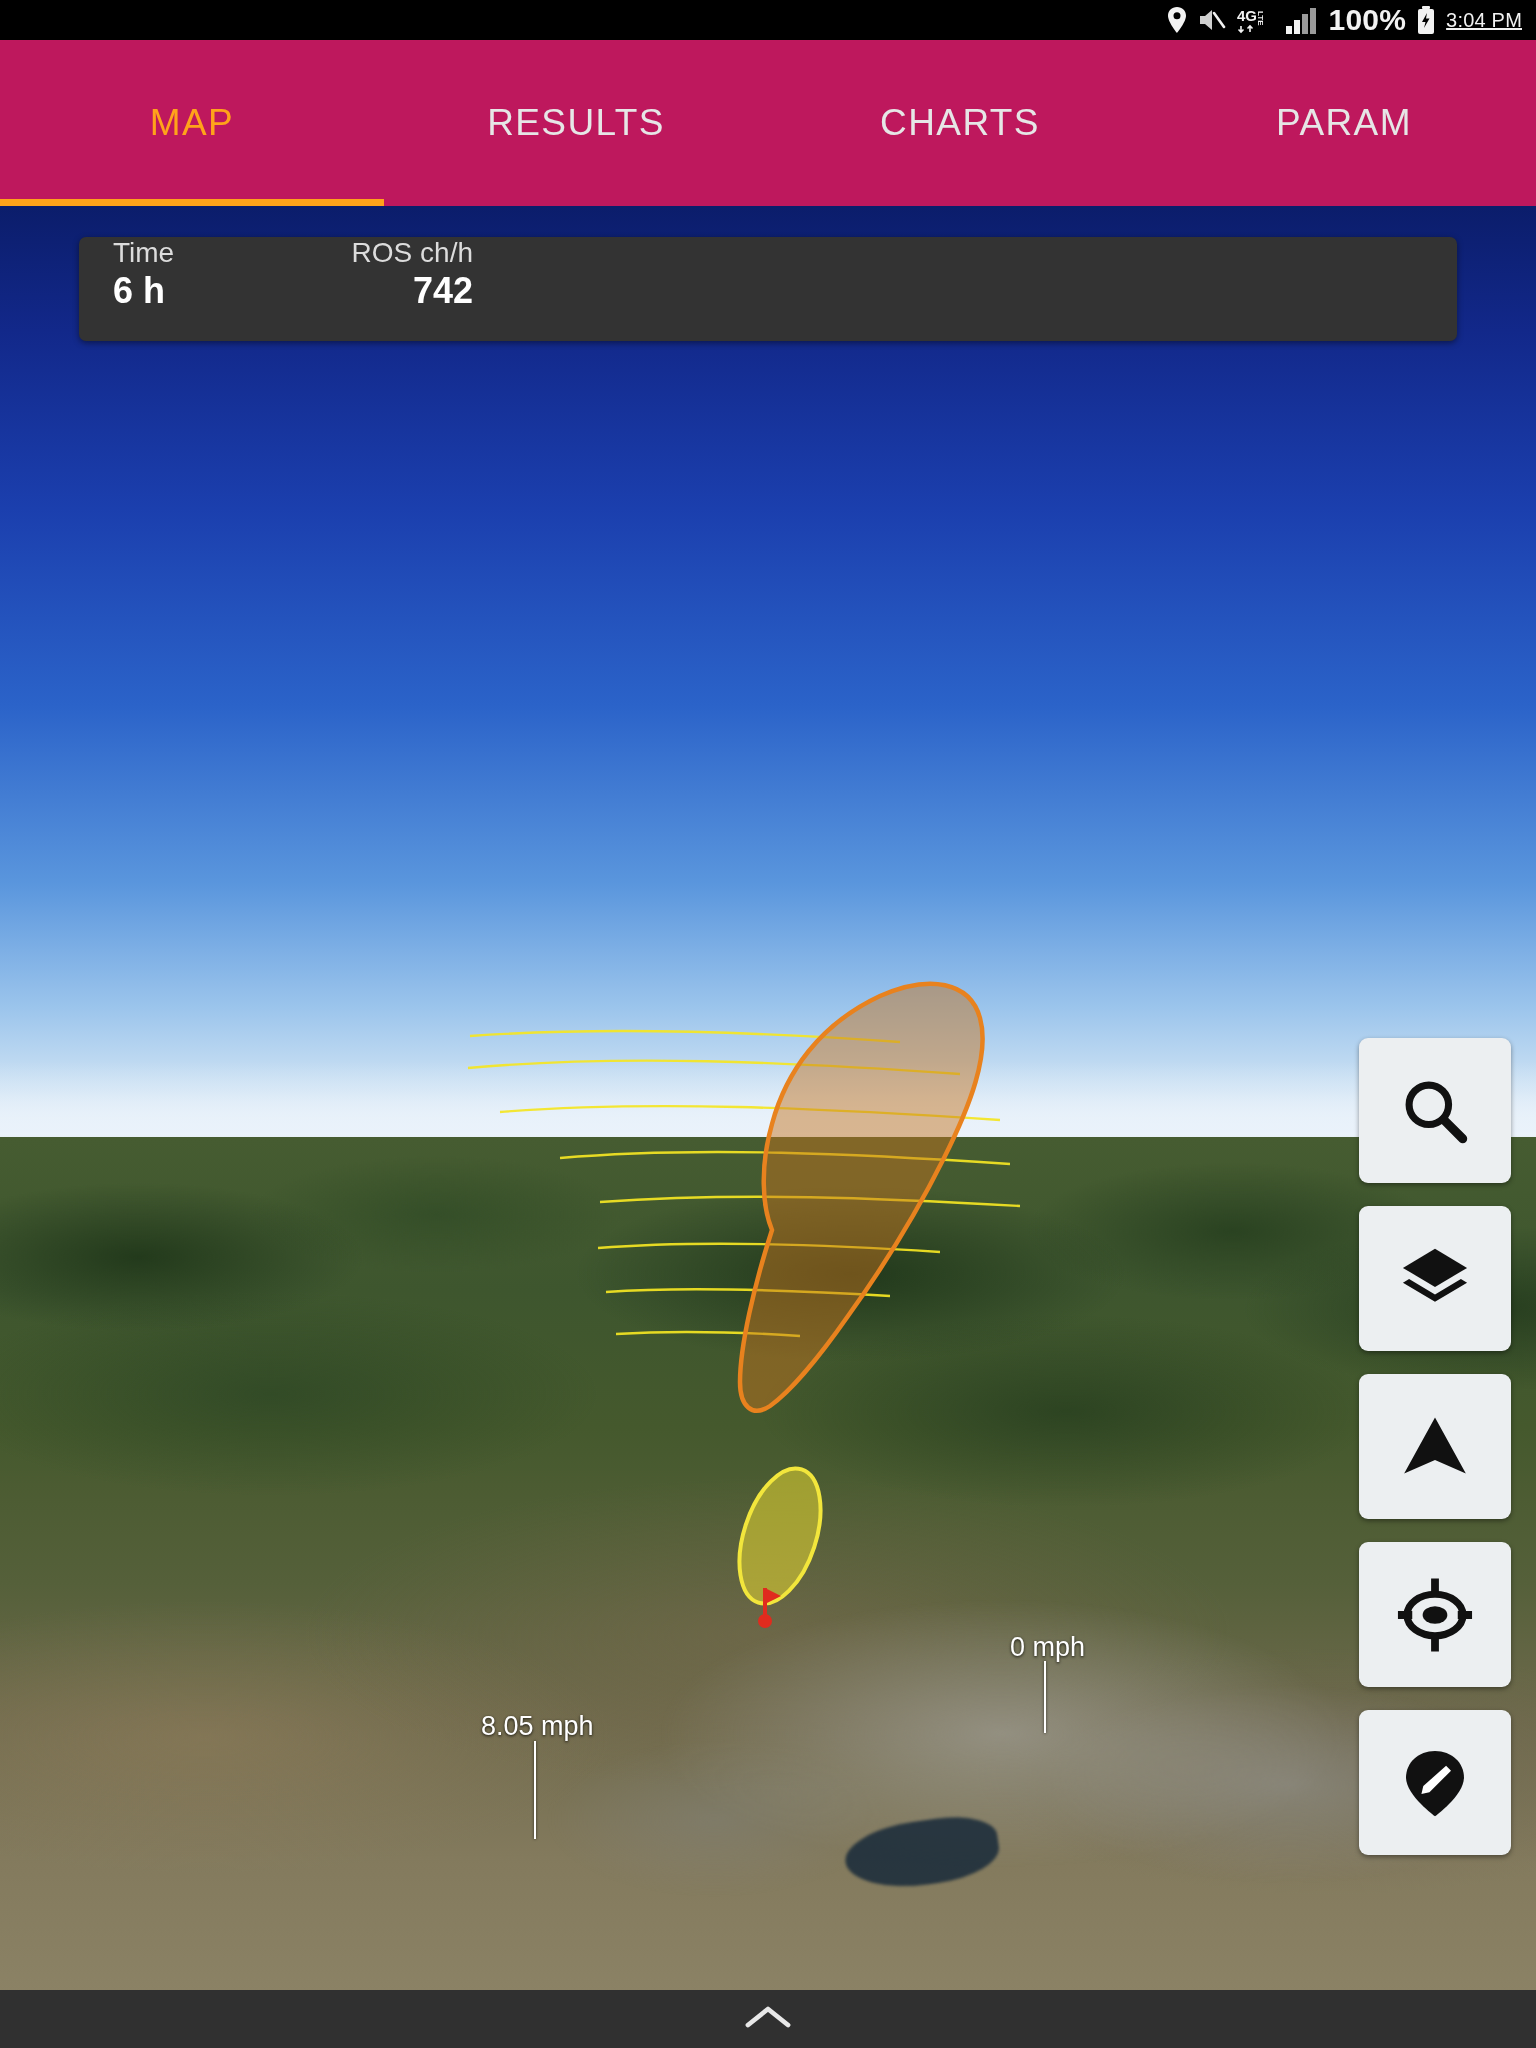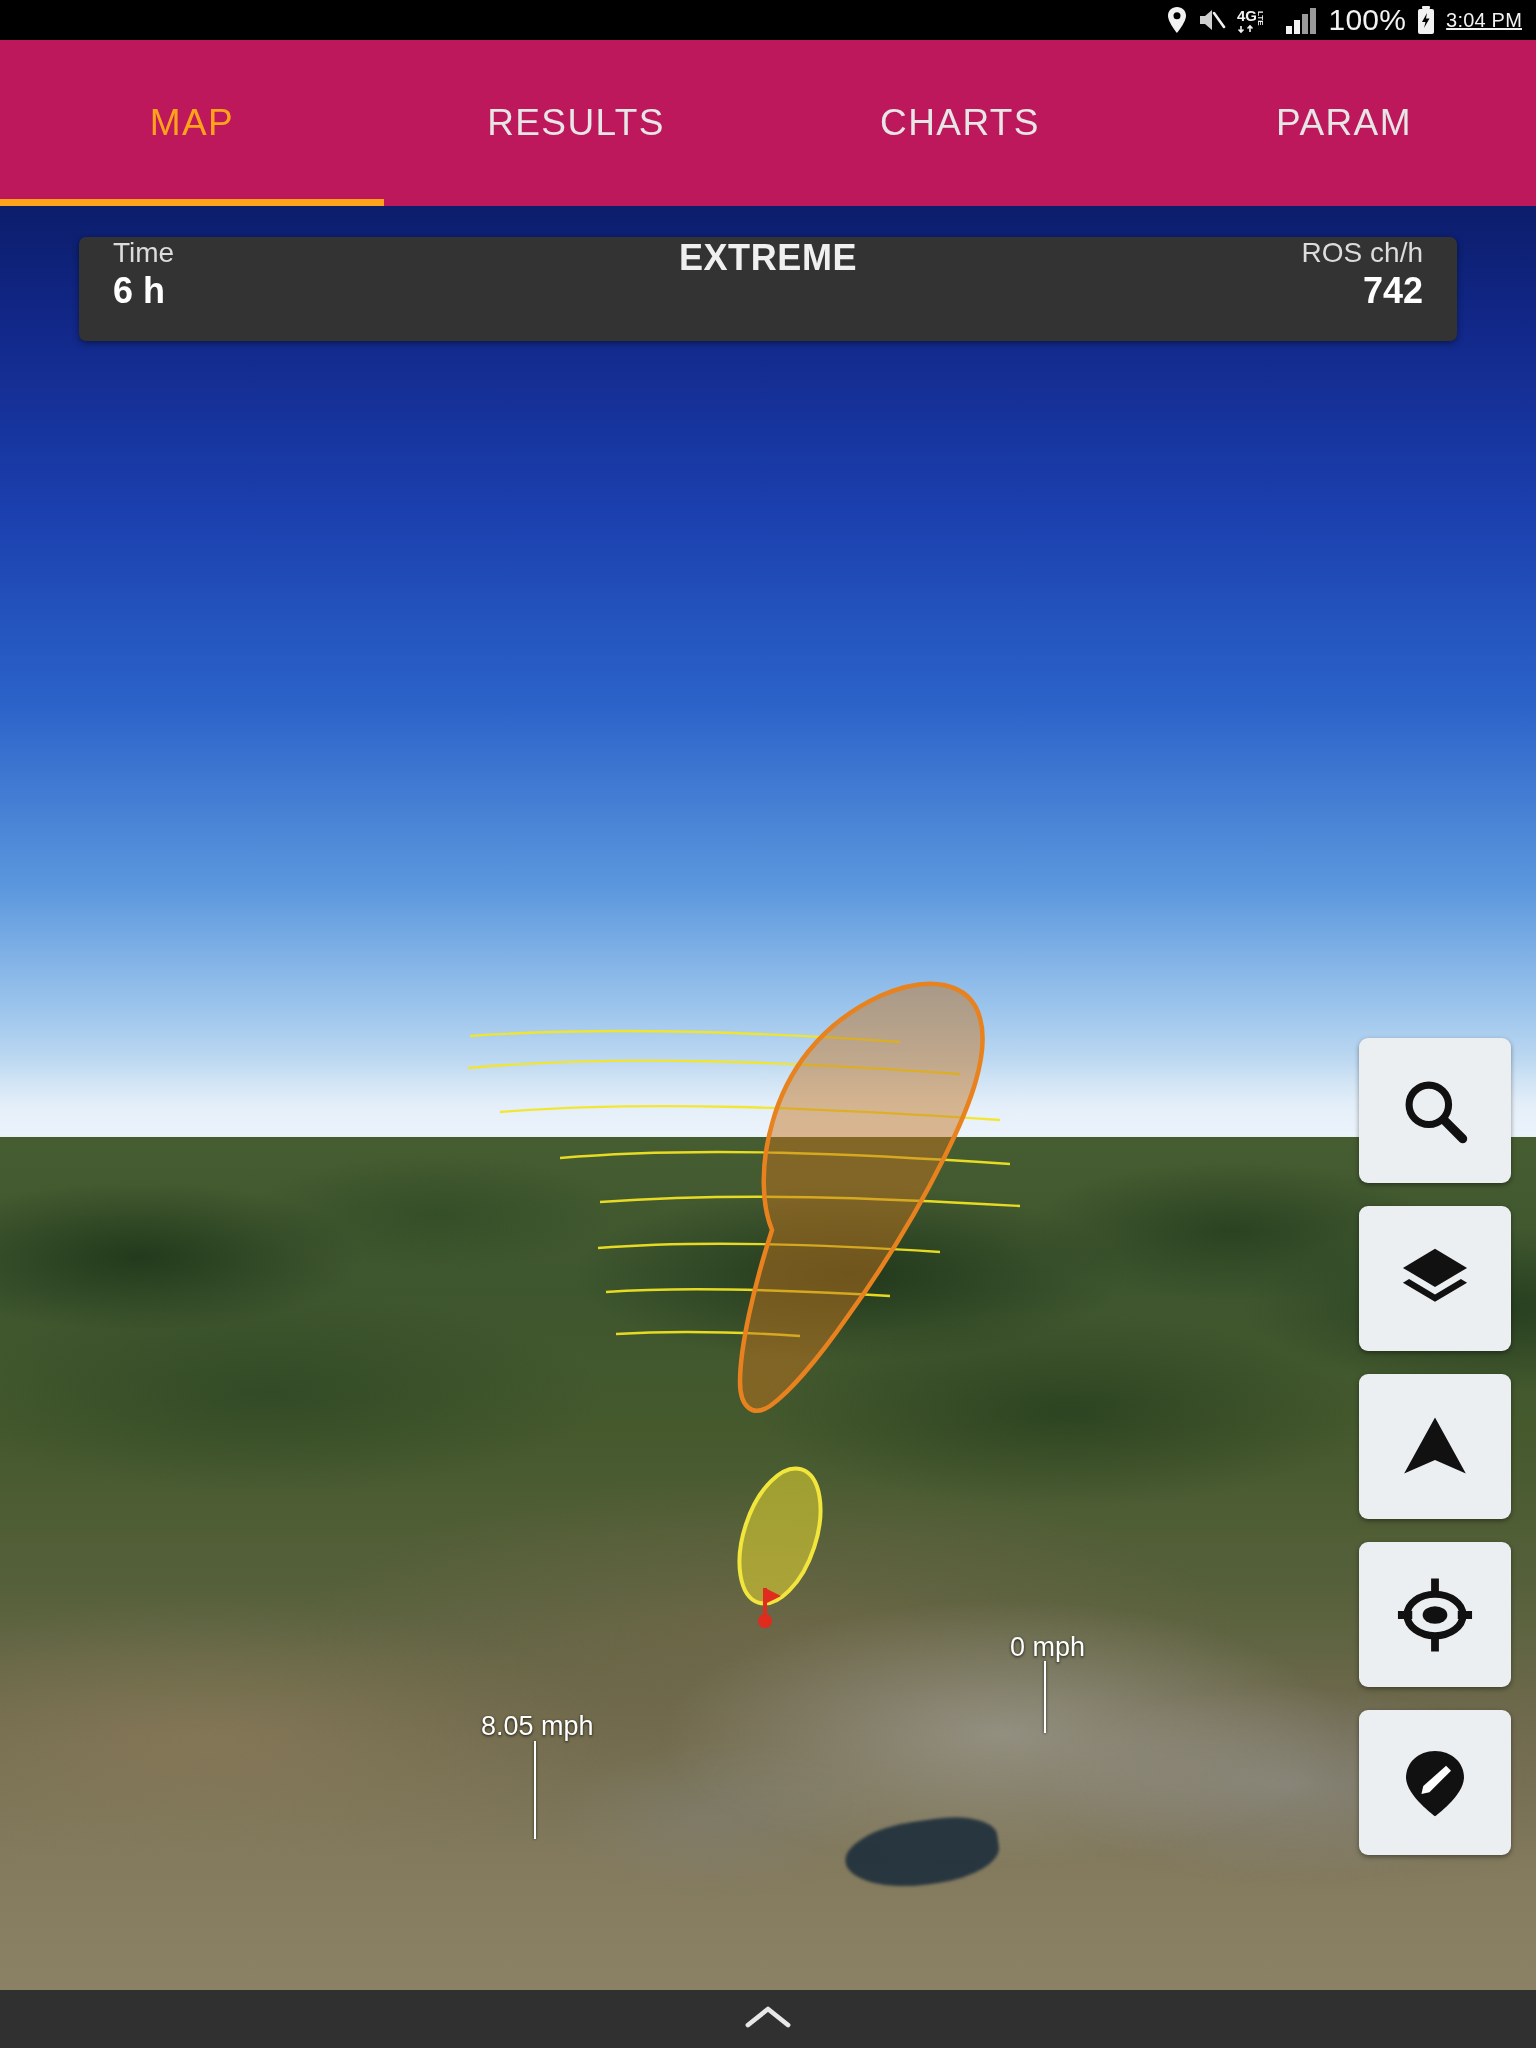--- a/index.html
+++ b/index.html
@@ -12,21 +12,21 @@
   .screen { position: relative; width: 1536px; height: 2048px; overflow: hidden; }
 
   
   .statusbar {
     position: absolute; top: 0; left: 0; width: 1536px; height: 40px;
     background: #000; display: flex; align-items: center;
     justify-content: flex-end; padding-right: 14px; gap: 11px; text-align: right;
   }
   .sb-icon { display: flex; align-items: center; justify-content: center; }
   .sb-text { color: #f2f2f2; font-size: 30px; letter-spacing: .2px; line-height: 1; }
-  .sb-pct { font-size: 30px; }
+  .sb-pct { font-size: 30px; font-weight: bold; }
   .sb-time { font-size: 20px; margin-left: 0; text-decoration: underline; }
 
   
   .tabbar {
     position: absolute; top: 40px; left: 0; width: 1536px; height: 166px;
     background: #be185d; display: flex;
   }
   .tab {
     flex: 1 1 0; display: flex; align-items: center; justify-content: center;
     font-size: 37px; letter-spacing: 1.4px; color: #e6e6e6;
@@ -284,21 +284,20 @@
         </span>
       </div>
     </div>
   </div>
 
   <div class="info-panel">
     <div class="info-left">
       <div class="info-label">Time</div>
       <div class="info-value">6 h</div>
     </div>
-    <div class="info-center">EXTREME</div>
     <div class="info-right">
       <div class="info-label">ROS ch/h</div>
       <div class="info-value">742</div>
     </div>
   </div>
 
   <div class="bottombar">
     <span class="chev">
       <svg width="48" height="28" viewBox="0 0 24 14">
         <path d="M2 11 L12 3 L22 11" fill="none" stroke="#e8e8e8" stroke-width="2.4" stroke-linecap="round" stroke-linejoin="round"></path>

